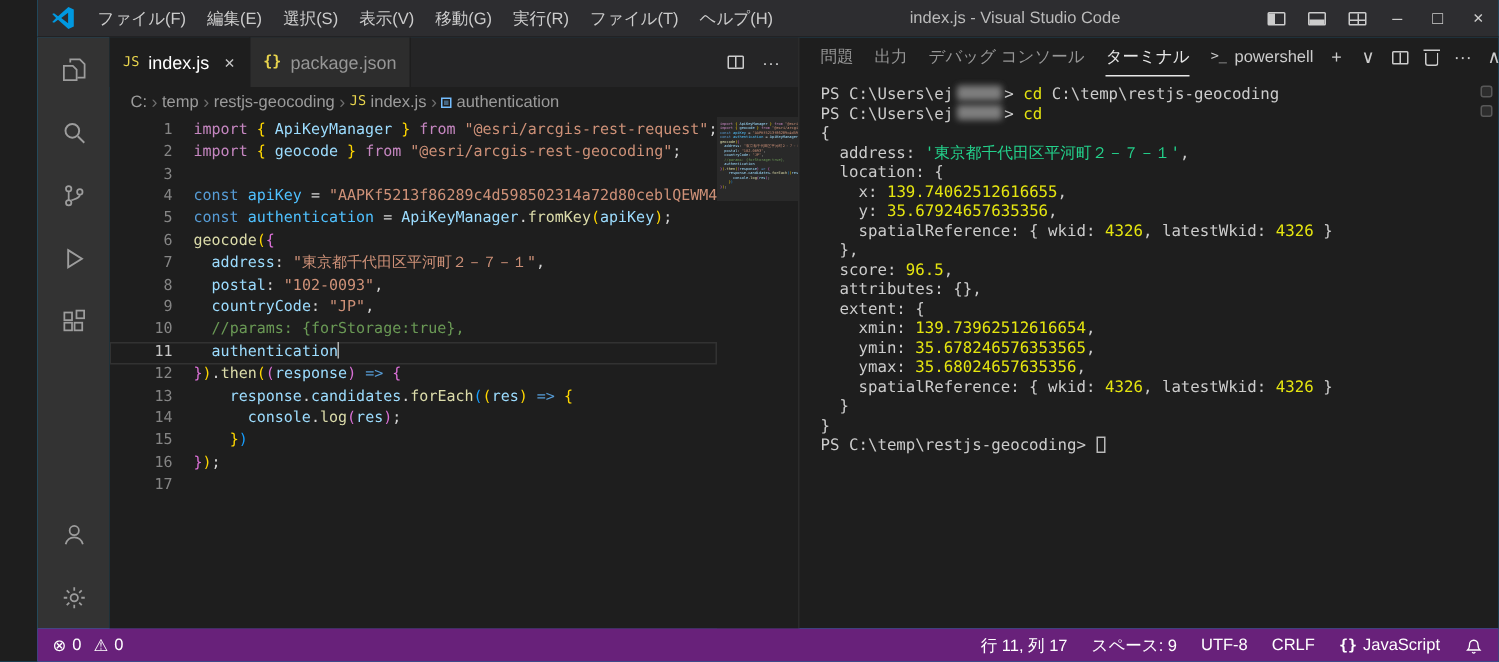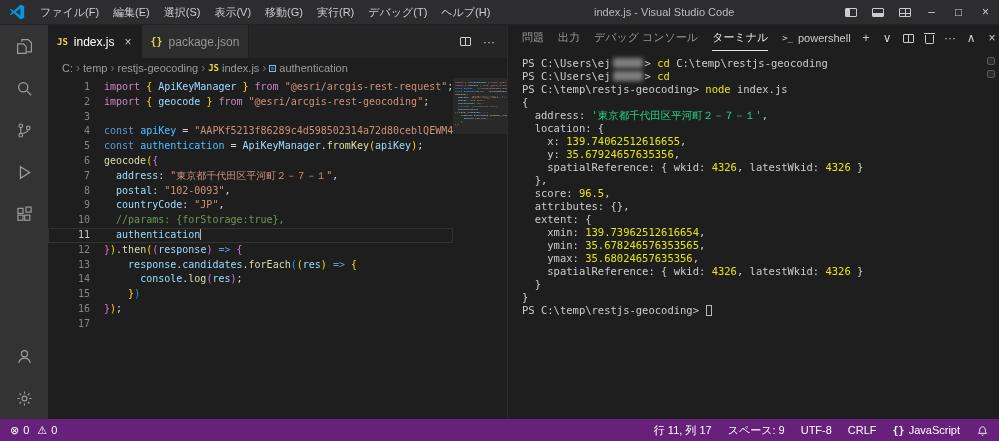--- a/index.html
+++ b/index.html
@@ -1,18 +1,18 @@
 <!DOCTYPE html>
 <html><head>
 <meta charset="utf-8">
 <style>
   *{margin:0;padding:0;box-sizing:border-box;}
   html,body{width:999px;height:441px;overflow:hidden;background:#1e1e1e;
     font-family:"Liberation Sans",sans-serif;color:#cccccc;}
-  .window{position:absolute;inset:0;background:#0ea5e9;}
+  .window{position:absolute;inset:0;background:#0ea5e9;margin-left:25px;}
 
   
   .titlebar{position:absolute;left:0;top:0;right:0;height:25px;background:#2d2d30;
     display:flex;align-items:center;font-size:11px;border-bottom:1px solid #222224;}
   .logo{width:16px;height:16px;margin:0 8px 0 9px;flex:none;}
   .menubar{display:flex;align-items:center;height:100%;flex:none;}
   .menu-item{padding:0 7px;height:100%;display:flex;align-items:center;color:#cccccc;cursor:default;}
   .win-title{flex:1;text-align:center;white-space:nowrap;overflow:hidden;color:#bbbbbb;min-width:0;}
   .win-controls{display:flex;align-items:center;height:100%;flex:none;margin-left:6px;}
   .win-btn{width:27px;height:100%;display:flex;align-items:center;justify-content:center;
@@ -33,21 +33,21 @@
   .act-item{width:48px;height:42px;display:flex;align-items:center;justify-content:center;color:#9d9d9d;}
   .act-item svg{stroke:#9d9d9d;}
   .act-spacer{flex:1;}
 
   
   .editor-group{width:459px;flex:none;display:flex;flex-direction:column;background:#1e1e1e;}
   .tabbar{height:33px;background:#252526;display:flex;align-items:stretch;font-size:12px;flex:none;}
   .tab{display:flex;align-items:center;padding:0 9px;gap:6px;border-right:1px solid #1e1e1e;color:#969696;background:#2d2d2d;cursor:default;}
   .tab.active{background:#1e1e1e;color:#ffffff;}
   .tab-close{font-size:12px;margin-left:4px;color:#c5c5c5;}
-  .js-badge{color:#e8d44d;font-weight:bold;font-size:9px;font-family:"DejaVu Sans Mono",monospace;}
+  .js-badge{color:#e8d44d;font-weight:normal;font-size:9px;font-family:"DejaVu Sans Mono",monospace;}
   .braces-badge{color:#e8d44d;font-weight:bold;font-size:10px;font-family:"DejaVu Sans Mono",monospace;}
   .tab-actions{margin-left:auto;display:flex;align-items:center;gap:4px;padding-right:8px;color:#cccccc;}
   .ta-btn{width:20px;height:20px;display:flex;align-items:center;justify-content:center;border-radius:4px;font-size:12px;}
   .icon-split{width:11px;height:9px;border:1px solid #cccccc;position:relative;border-radius:1px;}
   .icon-split::after{content:"";position:absolute;left:4px;top:0;bottom:0;width:1px;background:#cccccc;}
 
   .breadcrumb{height:20px;display:flex;align-items:center;font-size:11px;color:#9b9b9b;padding-left:14px;gap:3px;flex:none;background:#1e1e1e;white-space:nowrap;}
   .crumb{display:flex;align-items:center;gap:3px;}
   .crumb-sep{color:#6f6f6f;font-size:12px;}
   .icon-symbol{width:7px;height:7px;border:1px solid #75beff;position:relative;display:inline-block;}
@@ -105,21 +105,21 @@
     <svg class="logo" viewBox="0 0 16 16">
       <path fill="#0098e0" d="M11.6.6 4.7 6.9 2 4.8.8 5.4l2.6 2.6L.8 10.6l1.2.6 2.7-2.1 6.9 6.3 3.6-1.7V2.3L11.6.6zM11.4 4.5v7L6.8 8l4.6-3.5z"></path>
     </svg>
     <div class="menubar" id="menubar">
         <div class="menu-item">ファイル(F)</div>
         <div class="menu-item">編集(E)</div>
         <div class="menu-item">選択(S)</div>
         <div class="menu-item">表示(V)</div>
         <div class="menu-item">移動(G)</div>
         <div class="menu-item">実行(R)</div>
-        <div class="menu-item">デバッグ(T)</div>
+        <div class="menu-item">ファイル(T)</div>
         <div class="menu-item">ヘルプ(H)</div>
       </div>
     <div class="win-title">index.js - Visual Studio Code</div>
     <div class="win-controls" id="wincontrols">
         <div class="win-btn">
           <span class="icon-layout-sidebar"></span>
         </div>
         <div class="win-btn">
           <span class="icon-layout-panel"></span>
         </div>
@@ -294,21 +294,20 @@
             </div>
             <div class="t-act">
               <span>×</span>
             </div>
           </div>
       </div>
       <div class="terminal-wrap">
         <div class="terminal" id="terminal">
             <div class="term-line"><span style="color: rgb(204, 204, 204);">PS C:\Users\ej</span><span class="redacted"></span><span style="color: rgb(204, 204, 204);">&gt; </span><span style="color: rgb(229, 229, 16);">cd</span><span style="color: rgb(204, 204, 204);"> C:\temp\restjs-geocoding</span></div>
             <div class="term-line"><span style="color: rgb(204, 204, 204);">PS C:\Users\ej</span><span class="redacted"></span><span style="color: rgb(204, 204, 204);">&gt; </span><span style="color: rgb(229, 229, 16);">cd</span></div>
-            <div class="term-line"><span style="color: rgb(204, 204, 204);">PS C:\temp\restjs-geocoding&gt; </span><span style="color: rgb(229, 229, 16);">node</span><span style="color: rgb(204, 204, 204);"> index.js</span></div>
             <div class="term-line"><span style="color: rgb(204, 204, 204);">{</span></div>
             <div class="term-line"><span style="color: rgb(204, 204, 204);">  address: </span><span style="color: rgb(35, 209, 139);">'東京都千代田区平河町２－７－１'</span><span style="color: rgb(204, 204, 204);">,</span></div>
             <div class="term-line"><span style="color: rgb(204, 204, 204);">  location: {</span></div>
             <div class="term-line"><span style="color: rgb(204, 204, 204);">    x: </span><span style="color: rgb(229, 229, 16);">139.74062512616655</span><span style="color: rgb(204, 204, 204);">,</span></div>
             <div class="term-line"><span style="color: rgb(204, 204, 204);">    y: </span><span style="color: rgb(229, 229, 16);">35.67924657635356</span><span style="color: rgb(204, 204, 204);">,</span></div>
             <div class="term-line"><span style="color: rgb(204, 204, 204);">    spatialReference: { wkid: </span><span style="color: rgb(229, 229, 16);">4326</span><span style="color: rgb(204, 204, 204);">, latestWkid: </span><span style="color: rgb(229, 229, 16);">4326</span><span style="color: rgb(204, 204, 204);"> }</span></div>
             <div class="term-line"><span style="color: rgb(204, 204, 204);">  },</span></div>
             <div class="term-line"><span style="color: rgb(204, 204, 204);">  score: </span><span style="color: rgb(229, 229, 16);">96.5</span><span style="color: rgb(204, 204, 204);">,</span></div>
             <div class="term-line"><span style="color: rgb(204, 204, 204);">  attributes: {},</span></div>
             <div class="term-line"><span style="color: rgb(204, 204, 204);">  extent: {</span></div>

